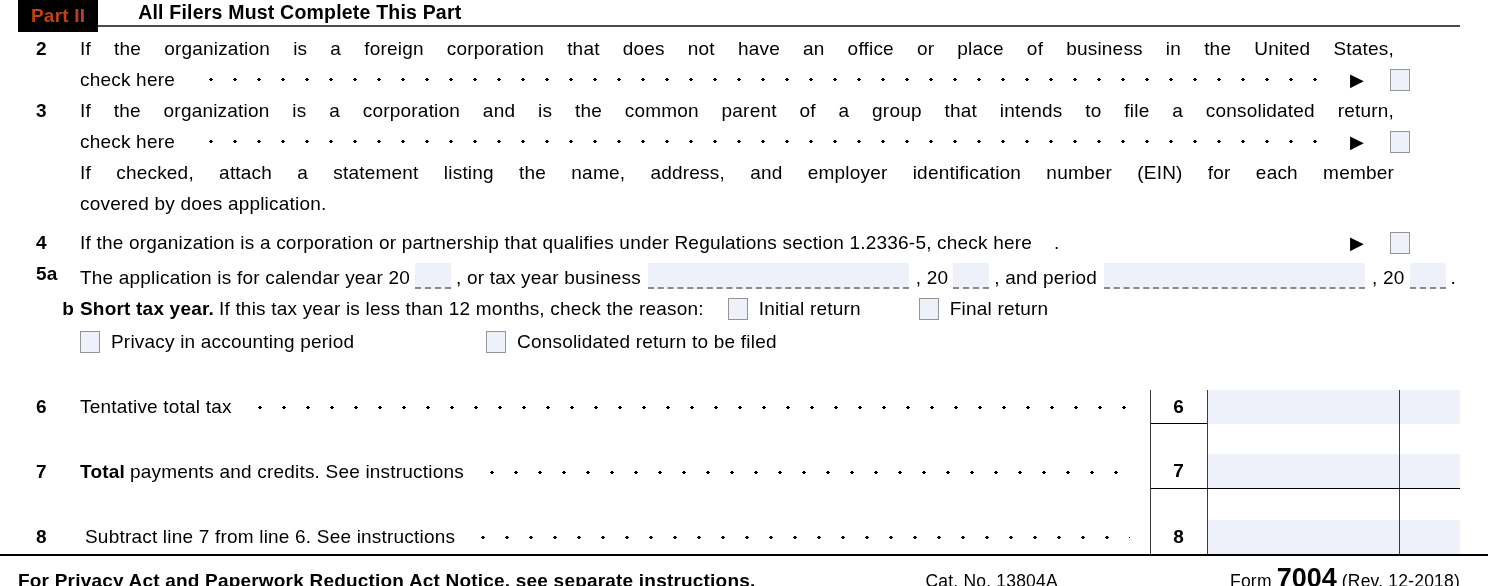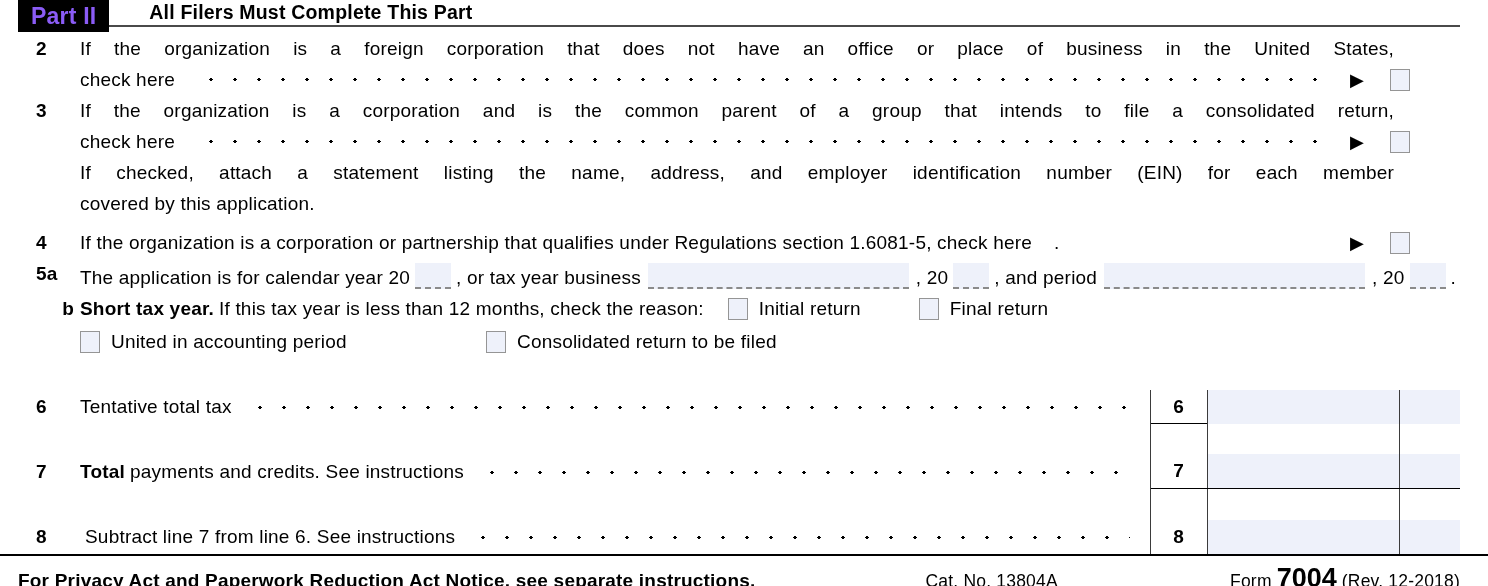--- a/index.html
+++ b/index.html
@@ -7,21 +7,21 @@
   body {
     width: 1488px; height: 586px; background: #fff; color: #000;
     font-family: "Liberation Sans", sans-serif;
     font-size: 19px; letter-spacing: 0.2px;
     overflow: hidden;
   }
   .page { width: 1488px; height: 586px; padding: 0 28px 0 18px; display: flex; flex-direction: column; }
 
   
   .part-header { display: flex; align-items: stretch; border-bottom: 2.5px solid #4a4a4a; height: 27px; flex: none; }
-  .part-box { background: #000; color: #8b5cf6; font-weight: bold; font-size: 23px; padding: 16px 13px; display: flex; align-items: center; }
+  .part-box { background: #000; color: #c2410c; font-weight: bold; font-size: 19px; padding: 16px 13px; display: flex; align-items: center; }
   .part-title { font-weight: bold; font-size: 19.5px; margin-left: 40px; display: flex; align-items: center; }
 
   
   .frow { display: flex; line-height: 31px; }
   .fnum { width: 62px; flex: none; padding-left: 18px; font-weight: bold; }
   .fnum.sub { padding-left: 0; padding-right: 6px; text-align: right; }
   .fbody { flex: 1; min-width: 0; }
   .just { text-align: justify; text-align-last: justify; margin-right: 66px; word-spacing: 1px; }
   .plain { margin-right: 82px; }
 
@@ -113,28 +113,28 @@
     <div class="fnum">3</div>
     <div class="fbody">
       <div class="just">If the organization is a corporation and is the common parent of a group that intends to file a consolidated return,</div>
       <div class="checkrow">
         <span>check here</span>
         <span class="leader"></span>
         <span class="arrow">▶</span>
         <span class="cb"></span>
       </div>
       <div class="just">If checked, attach a statement listing the name, address, and employer identification number (EIN) for each member</div>
-      <div class="plain">covered by this application.</div>
+      <div class="plain">covered by does application.</div>
     </div>
   </div>
 
   <div class="frow mt-8">
     <div class="fnum">4</div>
     <div class="fbody checkrow">
-      <span>If the organization is a corporation or partnership that qualifies under Regulations section 1.6081-5, check here</span>
+      <span>If the organization is a corporation or partnership that qualifies under Regulations section 1.2336-5, check here</span>
       <span class="dot-after">.</span>
       <span class="arrow pushed">▶</span>
       <span class="cb"></span>
     </div>
   </div>
 
   <div class="frow">
     <div class="fnum">5a</div>
     <div class="fbody inline-fill-row">
       <span class="seg">The application is for calendar year 20</span>
@@ -165,21 +165,21 @@
         <span>Final return</span>
       </span>
     </div>
   </div>
 
   <div class="frow mt-2">
     <div class="fnum"></div>
     <div class="fbody checkrow r2" style="padding-right:0;">
       <span class="cbgroup r2-g1">
         <span class="cb"></span>
-        <span>United in accounting period</span>
+        <span>Privacy in accounting period</span>
       </span>
       <span class="cbgroup r2-g2">
         <span class="cb"></span>
         <span>Consolidated return to be filed</span>
       </span>
     </div>
   </div>
 
   <div class="bottom">
     <div class="bleft">

